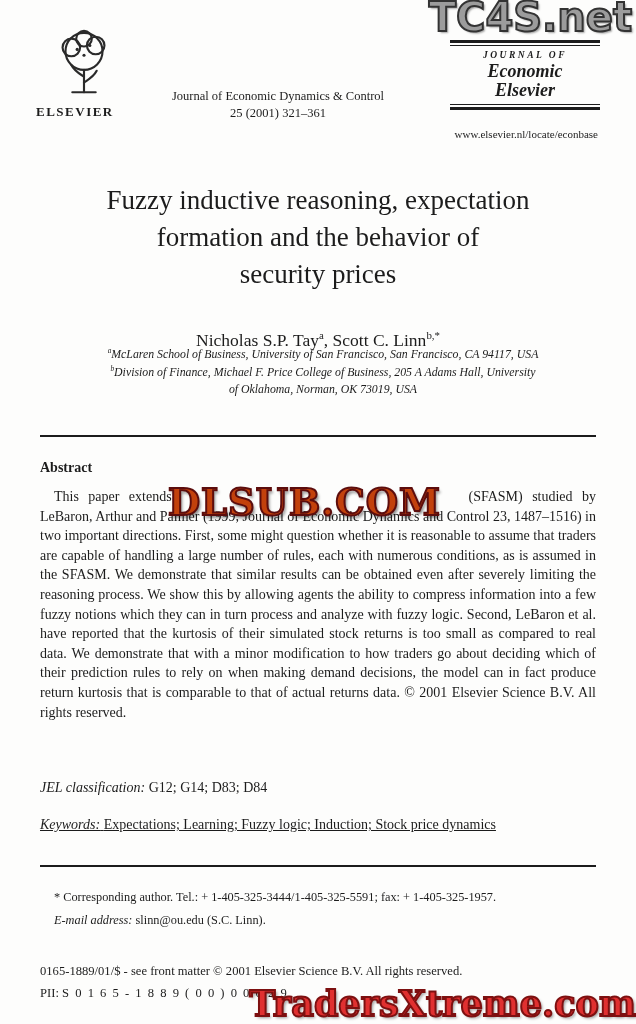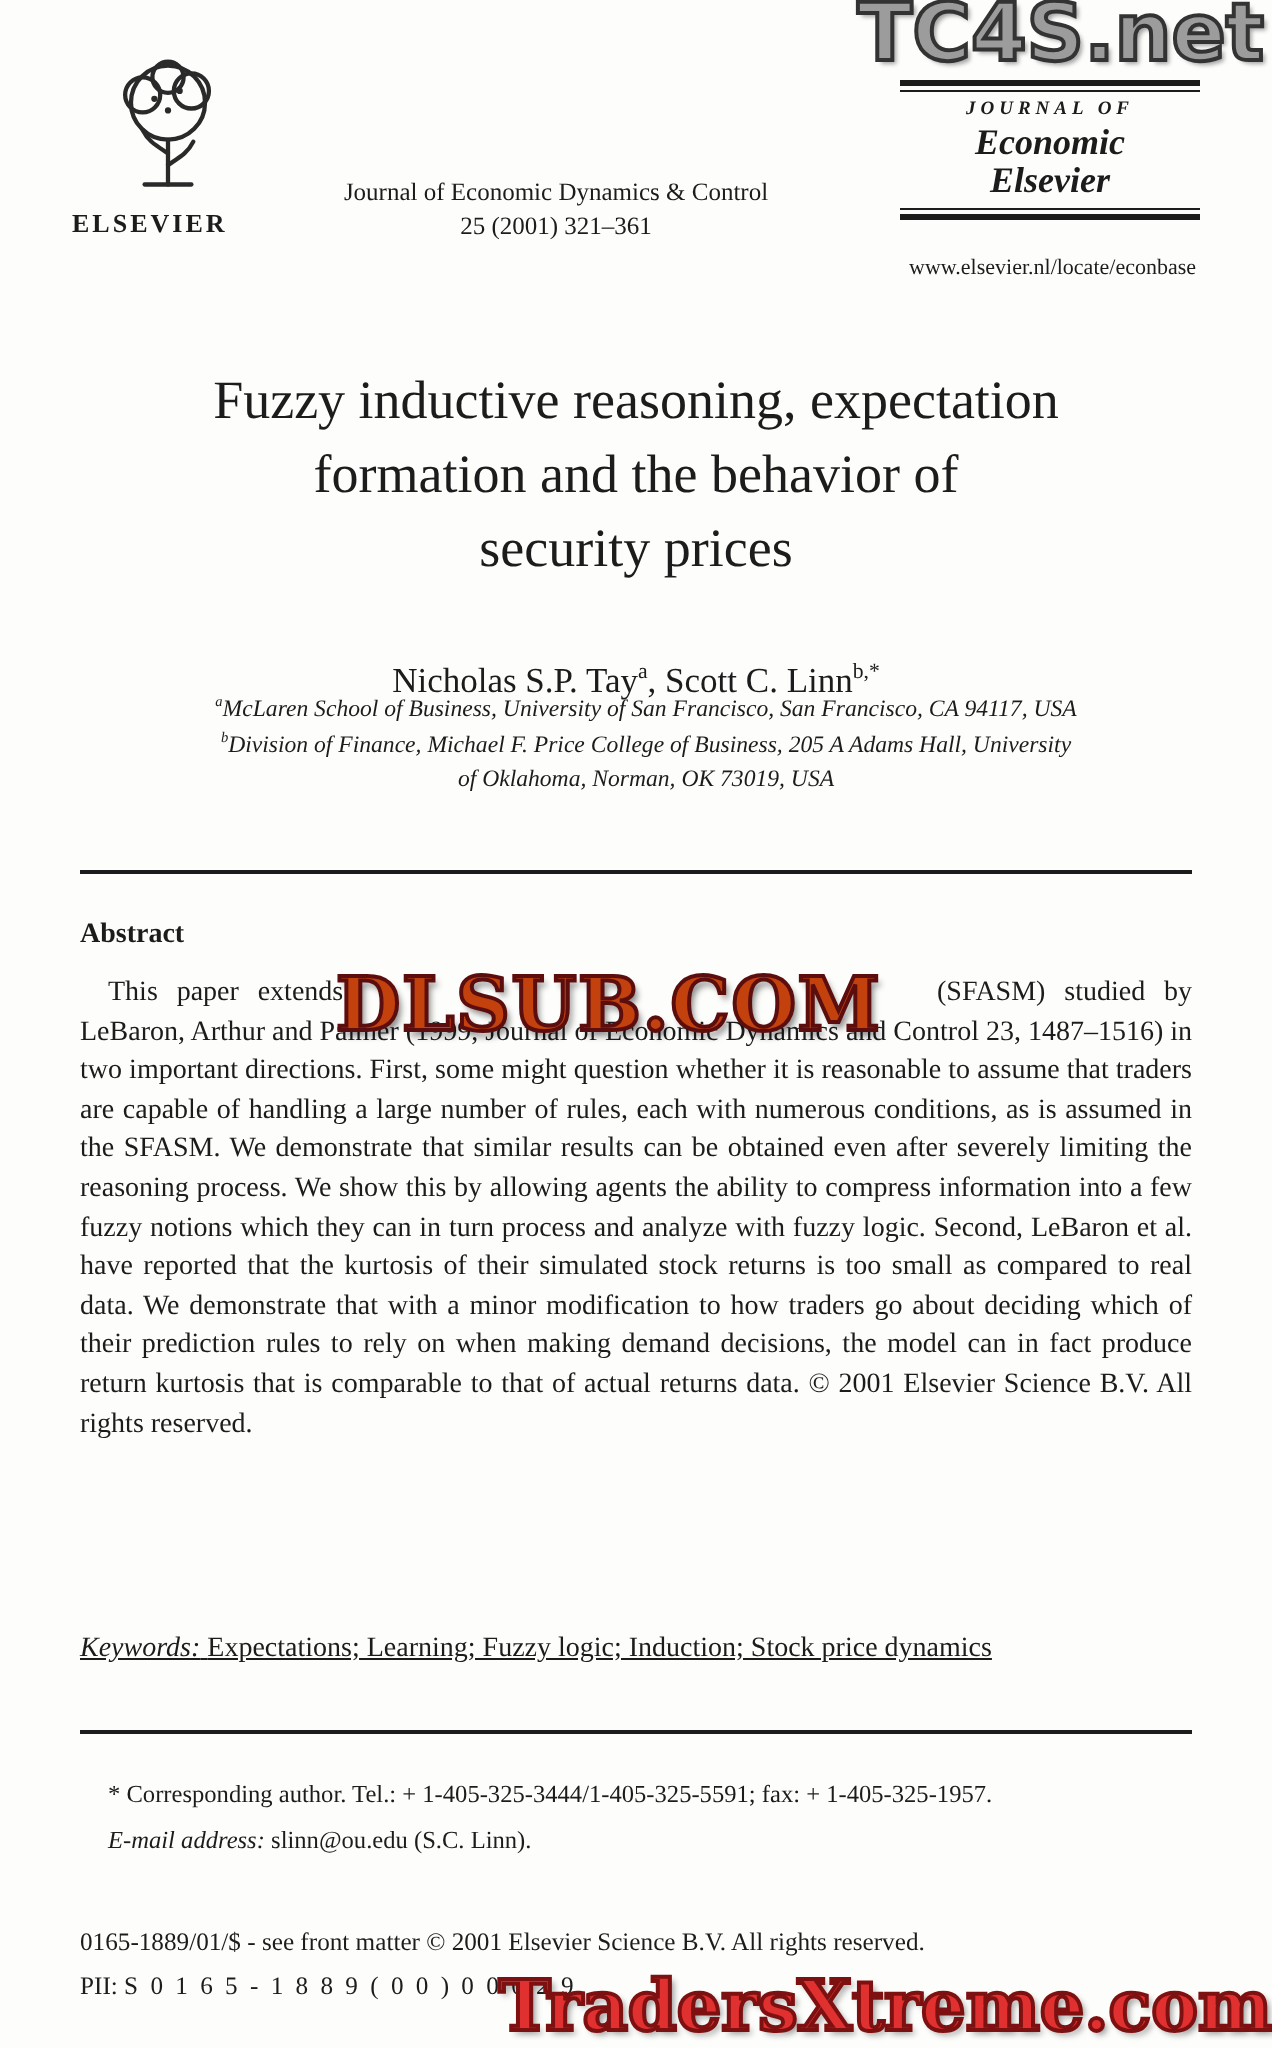--- a/index.html
+++ b/index.html
@@ -112,20 +112,21 @@
     <div class="affil"><sup>a</sup><span>McLaren School of Business, University of San Francisco, San Francisco, CA 94117, USA</span></div>
     <div class="affil affil-b"><sup>b</sup><span>Division of Finance, Michael F. Price College of Business, 205 A Adams Hall, University of Oklahoma, Norman, OK 73019, USA</span></div>
   </div>
 
 
   <div class="rule1"></div>
 
   <div class="abstract-heading">Abstract</div>
   <p class="abstract-text"><span>This paper extends</span> <span class="wm-gap"></span> <span>(SFASM) studied by LeBaron, Arthur and Palmer (1999, Journal of Economic Dynamics and Control 23, 1487–1516) in two important directions. First, some might question whether it is reasonable to assume that traders are capable of handling a large number of rules, each with numerous conditions, as is assumed in the SFASM. We demonstrate that similar results can be obtained even after severely limiting the reasoning process. We show this by allowing agents the ability to compress information into a few fuzzy notions which they can in turn process and analyze with fuzzy logic. Second, LeBaron et al. have reported that the kurtosis of their simulated stock returns is too small as compared to real data. We demonstrate that with a minor modification to how traders go about deciding which of their prediction rules to rely on when making demand decisions, the model can in fact produce return kurtosis that is comparable to that of actual returns data. © 2001 Elsevier Science B.V. All rights reserved.</span></p>
 
+  <p class="meta-line jel-line"><i>JEL classification:</i> <span>G12; G14; D83; D84</span></p>
 
   <p class="meta-line kw-line"><i>Keywords:</i> <span>Expectations; Learning; Fuzzy logic; Induction; Stock price dynamics</span></p>
 
   <div class="rule2"></div>
 
   <div class="footnote">
     <p>* Corresponding author. Tel.: + 1-405-325-3444/1-405-325-5591; fax: + 1-405-325-1957.</p>
     <p><i>E-mail address:</i> <span>slinn@ou.edu (S.C. Linn).</span></p>
   </div>
 

